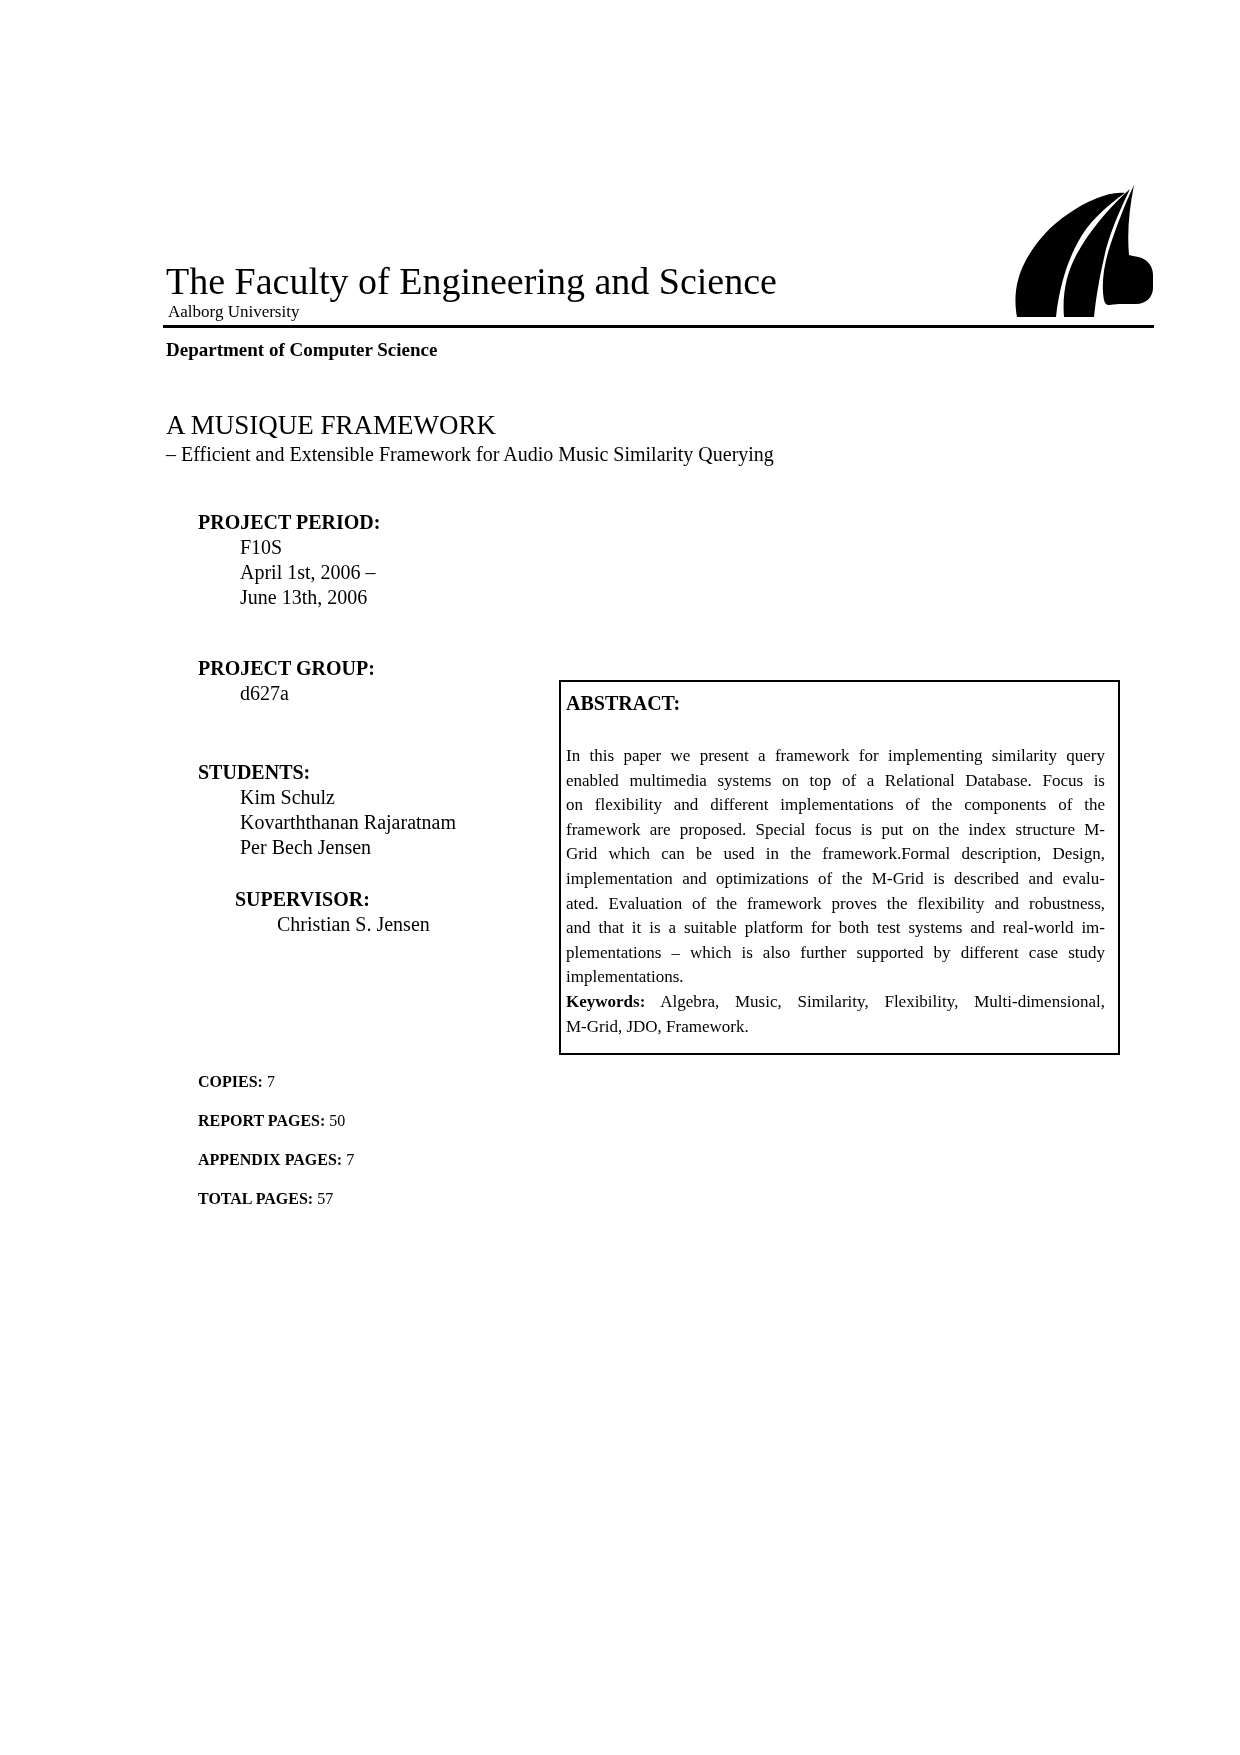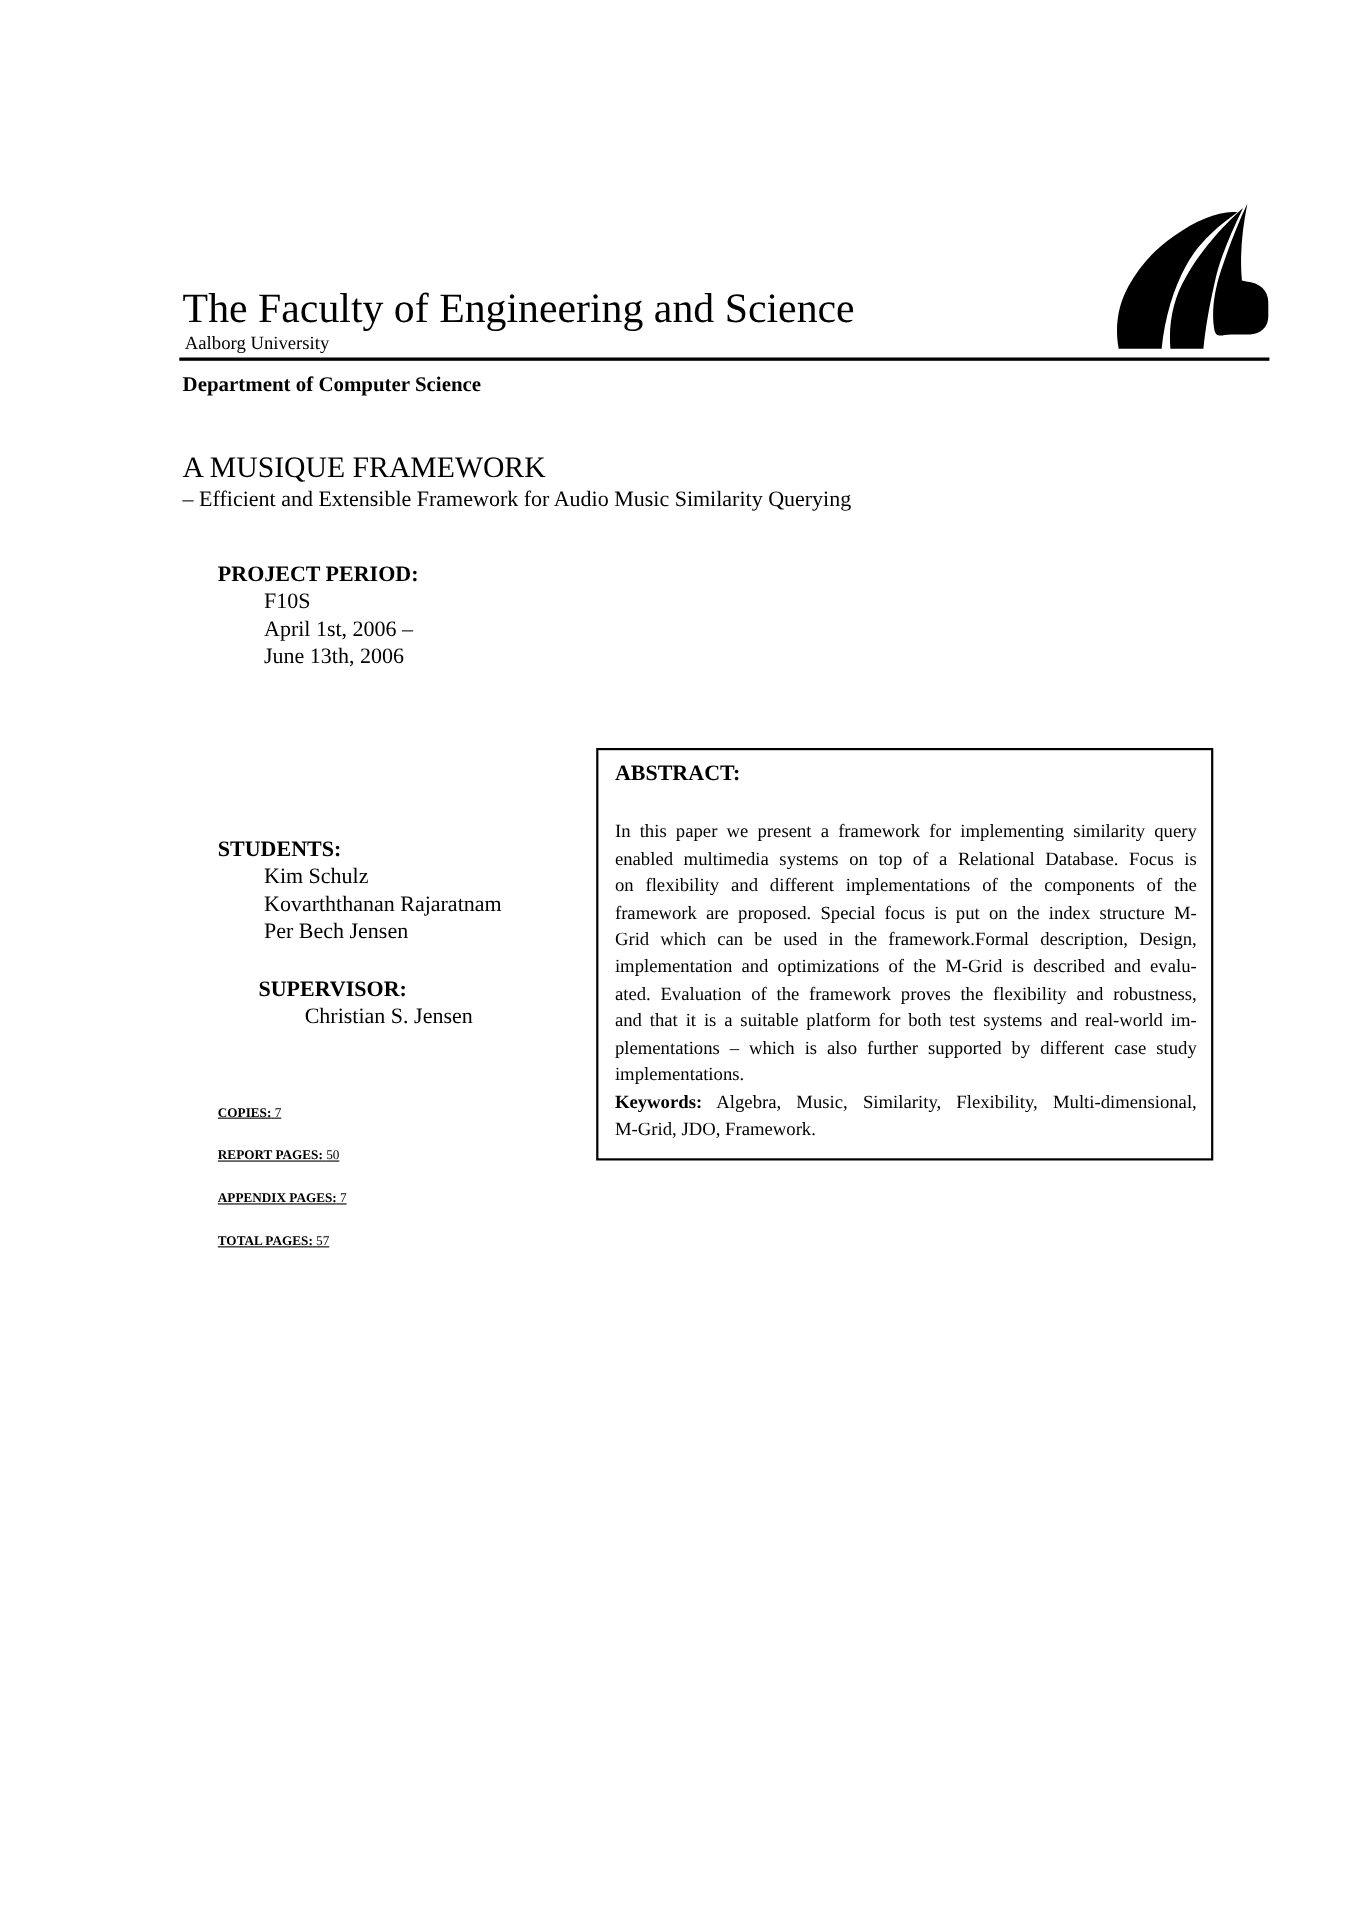--- a/index.html
+++ b/index.html
@@ -42,30 +42,30 @@
   }
 
   .info { position: absolute; left: 198px; font-size: 20px; }
   .info .label { font-weight: bold; line-height: 26px; white-space: nowrap; }
   .info .val { margin-left: 42px; line-height: 25px; white-space: nowrap; }
   .sec-period     { top: 509px; }
   .sec-group      { top: 655px; }
   .sec-students   { top: 746px; margin-top: 13px; }
   .sec-supervisor { top: 886px; margin-left: 37px; }
 
-  .stats { position: absolute; left: 198px; top: 998px; font-size: 12px; text-decoration: underline; }
+  .stats { position: absolute; left: 198px; top: 1069px; font-size: 16px; }
   .stat  { line-height: 26px; margin-bottom: 13px; white-space: nowrap; }
   .stat b { font-weight: bold; }
 
   .abstract-box {
-    position: absolute; left: 542px; top: 680px;
+    position: absolute; left: 559px; top: 680px;
     width: 561px; height: 375px;
     box-sizing: border-box;
     border: 2.5px solid #000;
-    padding: 9px 13px 0 15px;
+    padding: 9px 13px 0 5px;
   }
   .abstract-label {
     font-size: 20px; font-weight: bold; line-height: 25px; margin-bottom: 28px;
   }
   .abs-body { font-size: 17px; }
   .abs-line {
     line-height: 24.6px;
     text-align: justify;
     text-align-last: justify;
     white-space: nowrap;
@@ -98,20 +98,24 @@
   <h1 class="report-title">A MUSIQUE FRAMEWORK</h1>
   <h2 class="report-subtitle">– Efficient and Extensible Framework for Audio Music Similarity Querying</h2>
 
   <section class="info sec-period">
     <div class="label">PROJECT PERIOD:</div>
     <div class="val">F10S</div>
     <div class="val">April 1st, 2006 –</div>
     <div class="val">June 13th, 2006</div>
   </section>
 
+  <section class="info sec-group">
+    <div class="label">PROJECT GROUP:</div>
+    <div class="val">d627a</div>
+  </section>
 
   <section class="info sec-students">
     <div class="label">STUDENTS:</div>
     <div class="val">Kim Schulz</div>
     <div class="val">Kovarththanan Rajaratnam</div>
     <div class="val">Per Bech Jensen</div>
   </section>
 
   <section class="info sec-supervisor">
     <div class="label">SUPERVISOR:</div>

